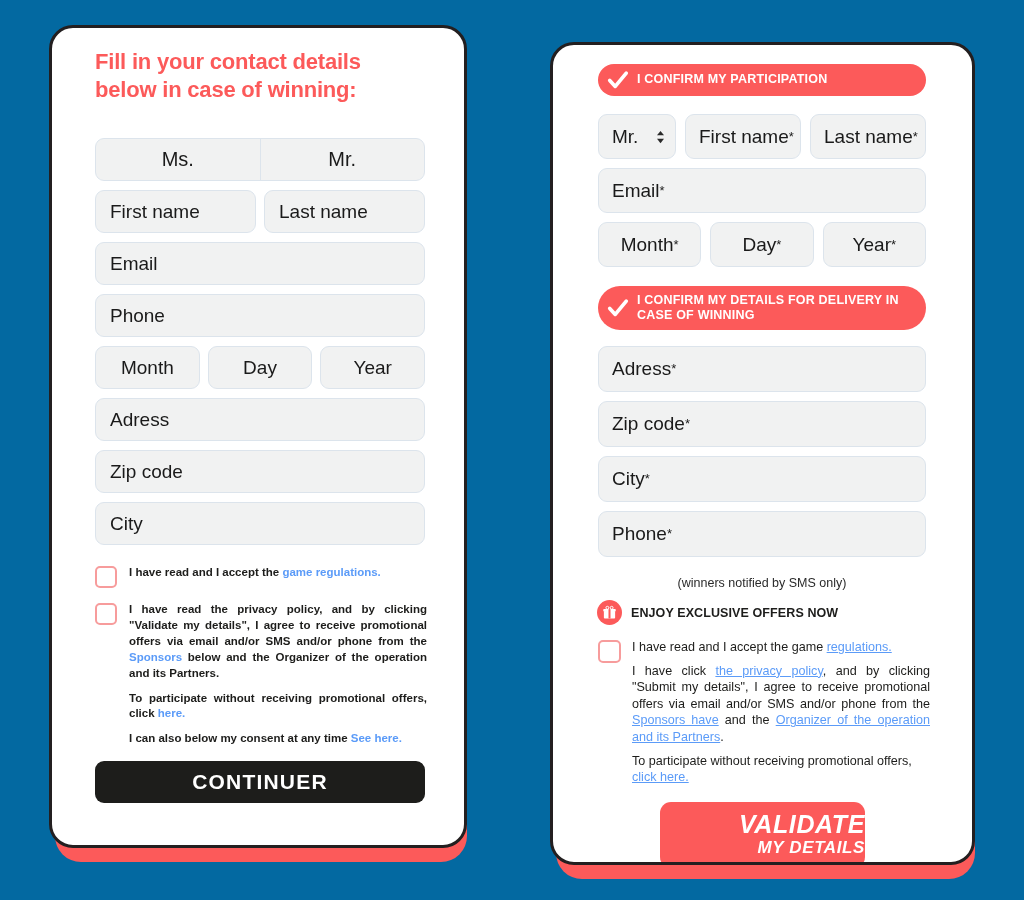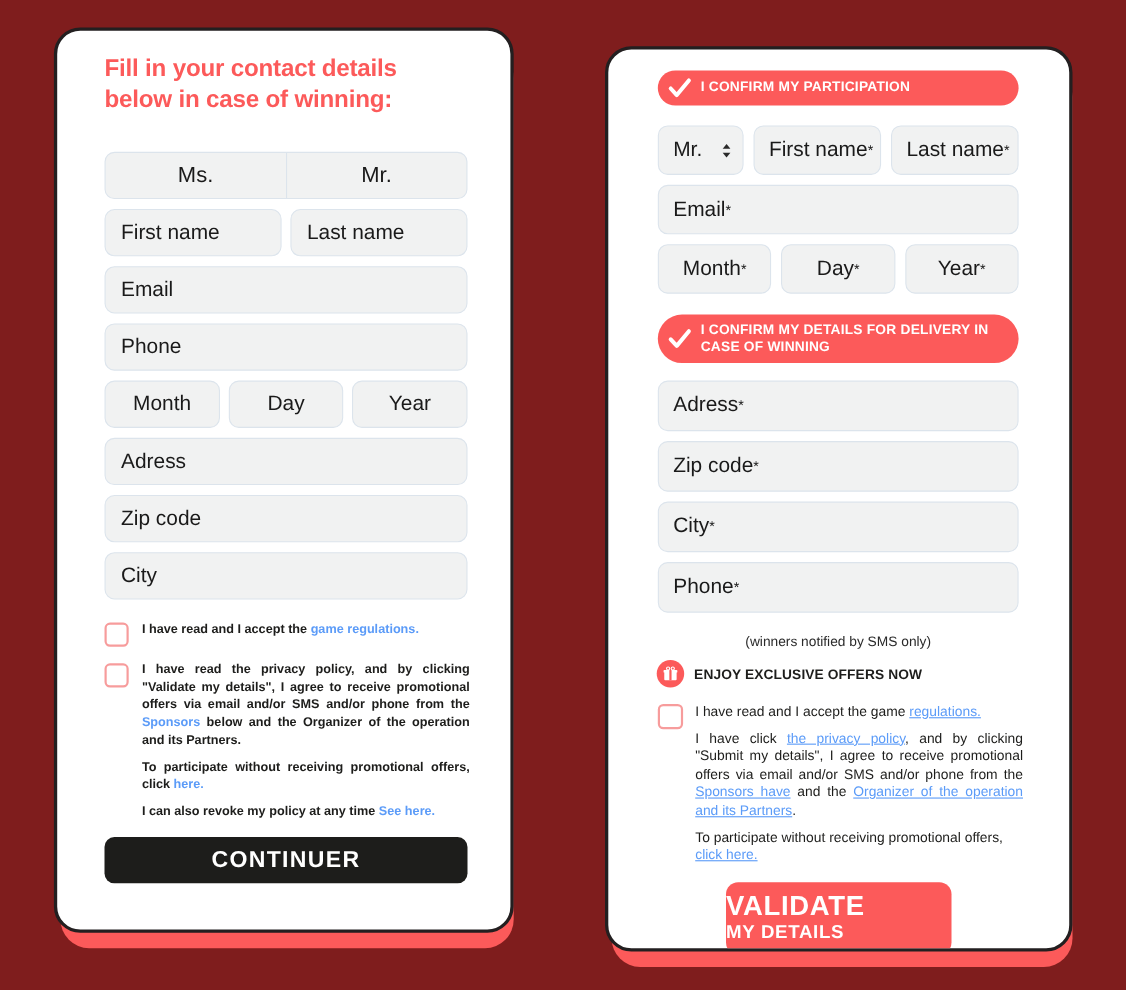--- a/index.html
+++ b/index.html
@@ -7,21 +7,21 @@
     margin: 0; padding: 0;
     width: 1024px; height: 900px;
     background: #ffffff;
     font-family: "Liberation Sans", sans-serif;
     overflow: hidden;
   }
   .stage {
     position: relative;
     width: 1024px;
     height: 900px;
-    background: #7f1d1d;
+    background: #0369a1;
   }
 
   
   .card-wrap { position: absolute; }
   .card-shadow {
     position: absolute;
     left: 6px; top: 20px;
     right: 0px; bottom: -14px;
     background: #FC5A5A;
     border-radius: 26px;
@@ -229,22 +229,23 @@
   .cons-text-r p:last-child { margin-bottom: 0; }
   .cons-text-r .just { text-align: justify; text-justify: inter-word; }
   .lnk-r { color: #5B9BF8; text-decoration: underline; }
 
   .btn-validate {
     margin: 16px auto 0 auto;
     width: 205px;
     background: #FC5A5A;
     border-radius: 11px;
     color: #ffffff;
-    text-align: left;
-    padding: 9px 0 10px 0;
+    text-align: right;
+    padding: 9px 0 10px 17px;
+    font-style: italic;
   }
   .btn-validate .l1 {
     font-size: 25px; font-weight: bold; letter-spacing: 0.6px; line-height: 1.05;
   }
   .btn-validate .l2 {
     font-size: 17px; font-weight: bold; letter-spacing: 0.6px; line-height: 1.25;
   }
 </style>
 </head>
 <body>
@@ -291,21 +292,21 @@
             <div class="cons-text-l" style="text-align:left;">
               <p><span>I have read and I accept the </span><span class="lnk-l">game regulations.</span></p>
             </div>
           </div>
 
           <div class="cons-row">
             <div class="cbox"></div>
             <div class="cons-text-l">
               <p><span>I have read the privacy policy, and by clicking "Validate my details", I agree to receive promotional offers via email and/or SMS and/or phone from the </span><span class="lnk-l">Sponsors</span><span> below and the Organizer of the operation and its Partners.</span></p>
               <p><span>To participate without receiving promotional offers, click </span><span class="lnk-l">here.</span></p>
-              <p><span>I can also revoke my policy at any time </span><span class="lnk-l">See here.</span></p>
+              <p><span>I can also below my consent at any time </span><span class="lnk-l">See here.</span></p>
             </div>
           </div>
 
         </div>
 
         <div class="btn-continue">CONTINUER</div>
 
       </div>
     </div>
   </div>

